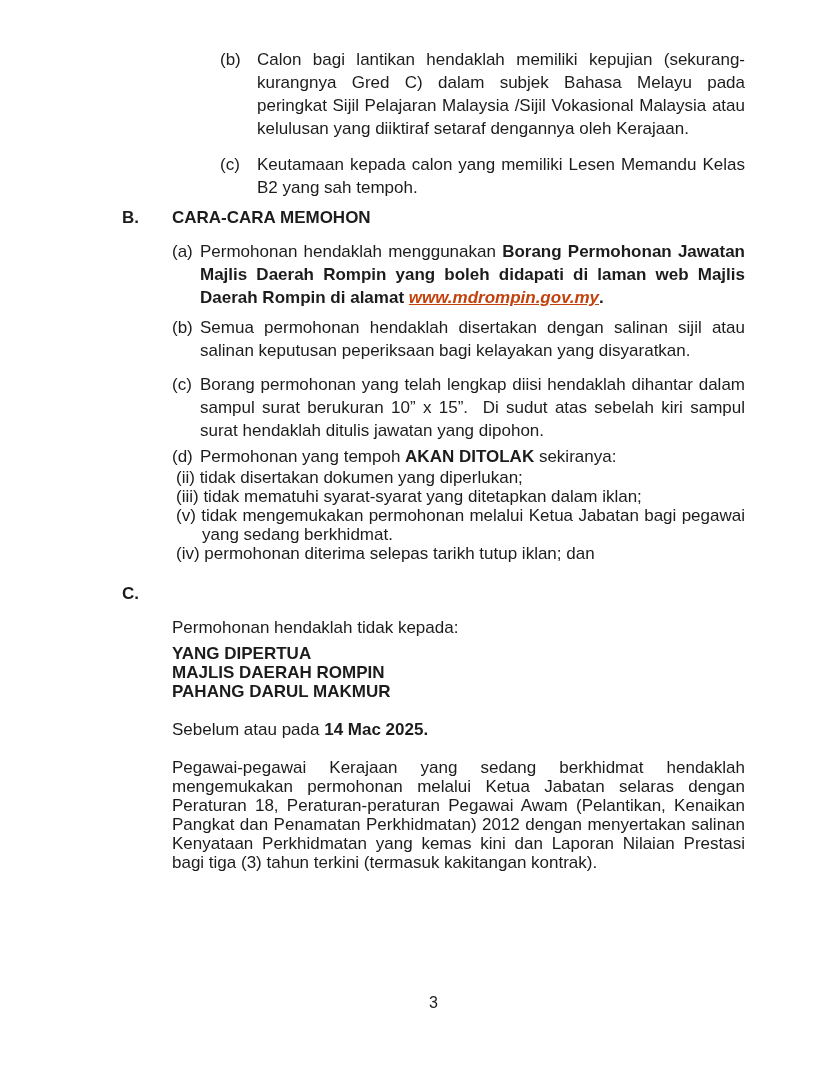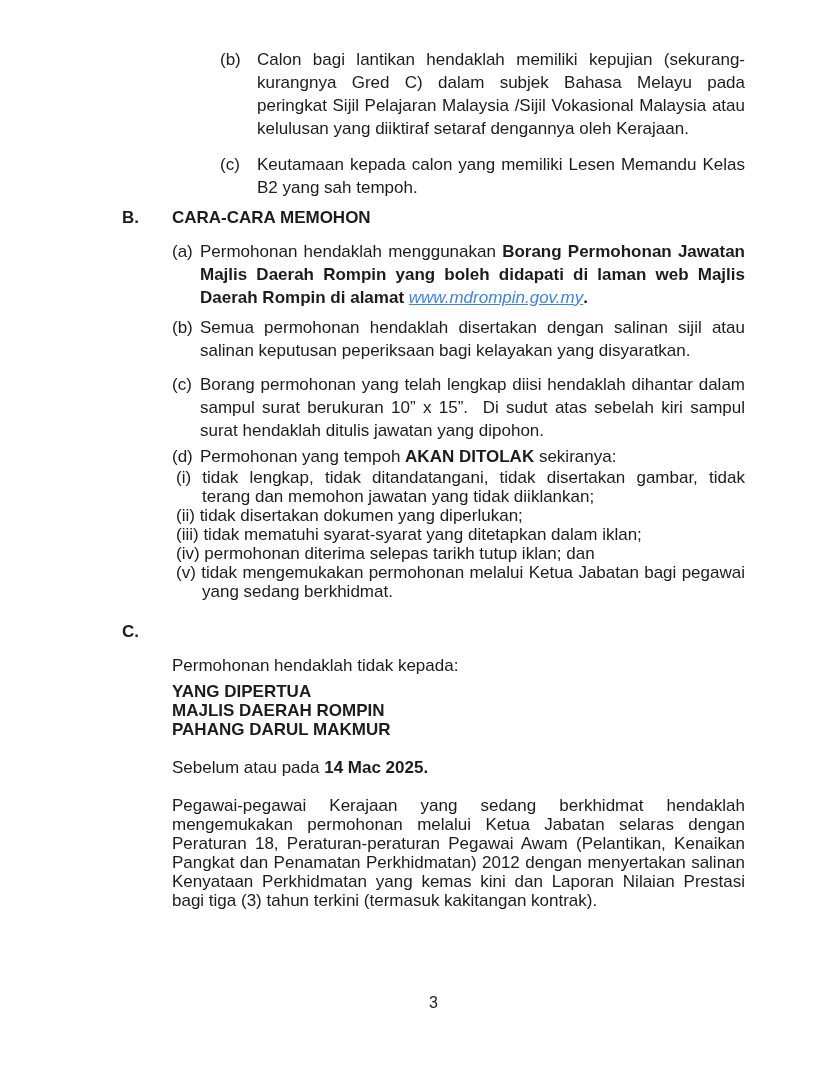--- a/index.html
+++ b/index.html
@@ -84,42 +84,41 @@
   </div>
 
   <div class="section-head head-b">
     <span class="letter">B.</span>
     <span class="title">CARA-CARA MEMOHON</span>
   </div>
 
   <div class="list-b">
     <div class="hang li-a">
       <span class="marker">(a)</span>
-      <div class="body"><span>Permohonan hendaklah menggunakan </span><span style="font-weight: 700;">Borang Permohonan Jawatan Majlis Daerah Rompin yang boleh didapati di laman web Majlis Daerah Rompin di alamat </span><a class="doc-link" style="font-weight: 400; font-style: italic; color: #3b82f6;">www.mdrompin.gov.my</a><span style="font-weight: 700;">.</span></div>
+      <div class="body"><span>Permohonan hendaklah menggunakan </span><span style="font-weight: 700;">Borang Permohonan Jawatan Majlis Daerah Rompin yang boleh didapati di laman web Majlis Daerah Rompin di alamat </span><a class="doc-link" style="font-weight: 700; font-style: italic; color: #c2410c;">www.mdrompin.gov.my</a><span style="font-weight: 700;">.</span></div>
     </div>
     <div class="hang li-b">
       <span class="marker">(b)</span>
       <div class="body"><span>Semua permohonan hendaklah disertakan dengan salinan sijil atau salinan keputusan peperiksaan bagi kelayakan yang disyaratkan.</span></div>
     </div>
     <div class="hang li-c">
       <span class="marker">(c)</span>
       <div class="body"><span>Borang permohonan yang telah lengkap diisi hendaklah dihantar dalam sampul surat berukuran 10” x 15”.&nbsp; Di sudut atas sebelah kiri sampul surat hendaklah ditulis jawatan yang dipohon.</span></div>
     </div>
     <div class="hang li-d">
       <span class="marker">(d)</span>
       <div class="body"><span>Permohonan yang tempoh </span><span style="font-weight: 700;">AKAN DITOLAK</span><span> sekiranya:</span></div>
     </div>
   </div>
 
   <div class="sublist">
-    <div class="sub-item"><span>(i)</span> <span>tidak lengkap, tidak ditandatangani, tidak disertakan gambar, tidak terang dan memohon jawatan yang tidak diiklankan;</span></div>
     <div class="sub-item"><span>(ii)</span> <span>tidak disertakan dokumen yang diperlukan;</span></div>
     <div class="sub-item"><span>(iii)</span> <span>tidak mematuhi syarat-syarat yang ditetapkan dalam iklan;</span></div>
+    <div class="sub-item"><span>(v)</span> <span>tidak mengemukakan permohonan melalui Ketua Jabatan bagi pegawai yang sedang berkhidmat.</span></div>
     <div class="sub-item"><span>(iv)</span> <span>permohonan diterima selepas tarikh tutup iklan; dan</span></div>
-    <div class="sub-item"><span>(v)</span> <span>tidak mengemukakan permohonan melalui Ketua Jabatan bagi pegawai yang sedang berkhidmat.</span></div>
   </div>
 
   <div class="section-head head-c">
     <span class="letter">C.</span>
   </div>
 
   <div class="indent-50 c-intro">Permohonan hendaklah tidak kepada:</div>
 
   <div class="indent-50 address">
     <div>YANG DIPERTUA</div>

